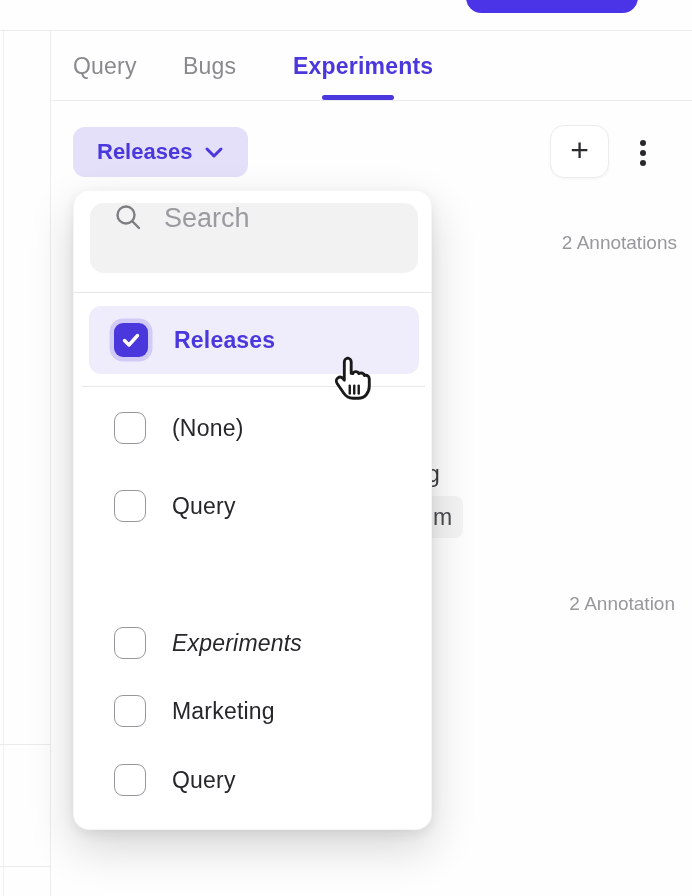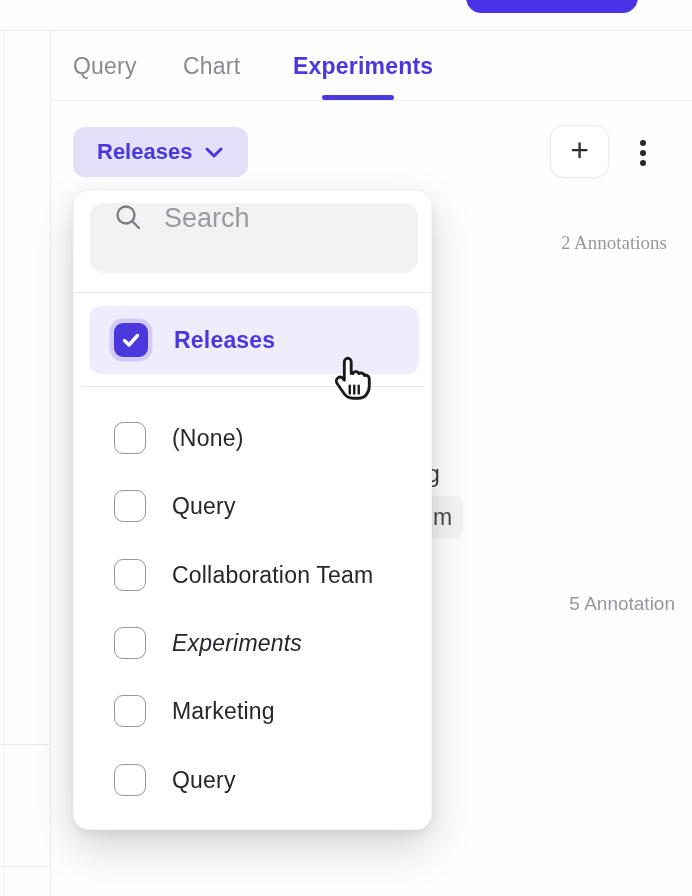--- a/index.html
+++ b/index.html
@@ -73,21 +73,21 @@
   .kebab{
     position:absolute;left:633px;top:131px;width:20px;height:44px;
     display:flex;flex-direction:column;align-items:center;justify-content:center;gap:4px;cursor:pointer;
   }
   .kebab i{width:6px;height:6px;border-radius:50%;background:#28282d;display:block;}
 
   
   .count{
     position:absolute;font-size:19px;color:var(--gray-text);white-space:nowrap;
   }
-  .count-1{top:232px;right:25px;font-family:Liberation Serif, serif;}
+  .count-1{top:232px;right:15px;}
   .count-2{top:593px;right:17px;}
   .frag-g{position:absolute;left:427px;top:461px;font-size:23px;color:#3a3a3e;}
   .frag-chip{
     position:absolute;left:412px;top:496px;width:51px;height:42px;
     background:#f4f4f5;border-radius:8px;display:flex;align-items:center;
     font-size:23px;color:#4c4c50;padding-left:21px;
   }
 
   
   .dropdown{
@@ -120,21 +120,21 @@
   }
   .opt-row .box.checked{
     width:34px;height:34px;border:none;background:#4b38dd;border-radius:9px;
     box-shadow:0 0 0 4.5px var(--ring);
     display:flex;align-items:center;justify-content:center;
   }
   .opt-row .opt-label{font-size:23px;font-weight:500;color:#26262b;letter-spacing:.2px;}
   .opt-row.selected .opt-label{color:var(--accent);font-weight:600;}
 
   .row-releases{top:115px;}
-  .row-0{top:213px;}
+  .row-0{top:203px;}
   .row-1{top:281px;}
   .row-2{top:350px;}
   .row-3{top:418px;font-style:italic;}
   .row-4{top:486px;}
   .row-5{top:555px;}
 
   
   .cursor{position:absolute;left:331px;top:356px;z-index:30;pointer-events:none;}
 </style>
 </head>
@@ -145,21 +145,21 @@
   <button class="primary-button"></button>
   <div class="top-divider"></div>
 
   <div class="left-edge-line"></div>
   <div class="left-rail-line"></div>
   <div class="rail-h1"></div>
   <div class="rail-h2"></div>
 
   <div class="tabbar">
     <div class="tab tab-query">Query</div>
-    <div class="tab tab-chart">Chart</div>
+    <div class="tab tab-chart">Bugs</div>
     <div class="tab tab-annotations active">Experiments</div>
     <div class="tab-underline"></div>
   </div>
 
   <button class="filter-button">
     <span class="label">Releases</span>
     <span style="display:flex;">
       <svg width="20" height="14" viewBox="0 0 20 14">
           <polyline points="3,4 10,11 17,4" fill="none" stroke="#4a37dd" stroke-width="3" stroke-linecap="round" stroke-linejoin="round"></polyline>
         </svg>
@@ -170,21 +170,21 @@
     <span>+</span>
   </button>
 
   <div class="kebab">
     <i></i>
       <i></i>
       <i></i>
   </div>
 
   <div class="count count-1">2 Annotations</div>
-  <div class="count count-2">5 Annotation</div>
+  <div class="count count-2">2 Annotation</div>
 
   <div class="frag-g">g</div>
   <div class="frag-chip">
     <span>m</span>
   </div>
 
   <div class="dropdown">
     <div class="search-box">
       <svg width="28" height="28" viewBox="0 0 28 28">
         <circle cx="12" cy="12" r="8.5" fill="none" stroke="#7d7d82" stroke-width="2.4"></circle>
@@ -207,24 +207,20 @@
     <div class="dd-divider-2"></div>
 
     <div class="opt-row row-0">
       <span class="box"></span>
       <span class="opt-label">(None)</span>
     </div>
     <div class="opt-row row-1">
       <span class="box"></span>
       <span class="opt-label">Query</span>
     </div>
-    <div class="opt-row row-2">
-      <span class="box"></span>
-      <span class="opt-label">Collaboration Team</span>
-    </div>
     <div class="opt-row row-3">
       <span class="box"></span>
       <span class="opt-label">Experiments</span>
     </div>
     <div class="opt-row row-4">
       <span class="box"></span>
       <span class="opt-label">Marketing</span>
     </div>
     <div class="opt-row row-5">
       <span class="box"></span>

